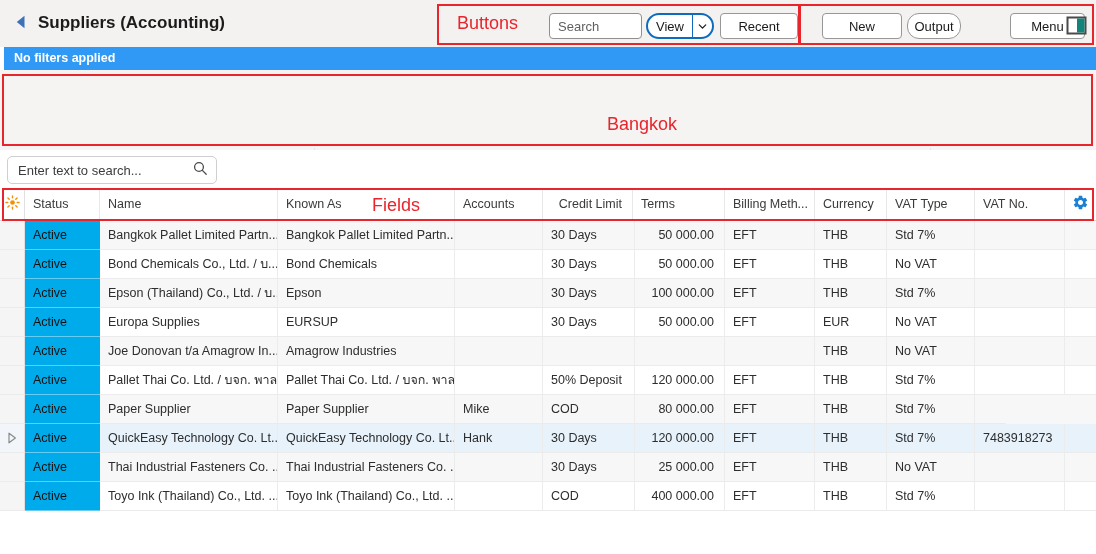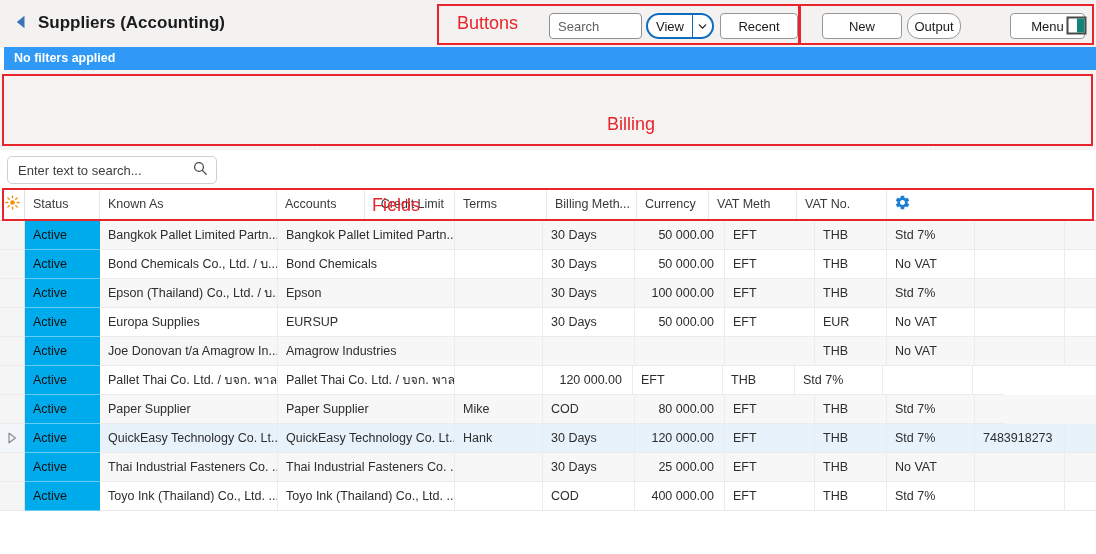--- a/index.html
+++ b/index.html
@@ -238,27 +238,28 @@
             <line x1="3.1" y1="3.1" x2="4.5" y2="4.5"></line>
               <line x1="11.5" y1="11.5" x2="12.9" y2="12.9"></line>
             <line x1="3.1" y1="12.9" x2="4.5" y2="11.5"></line>
               <line x1="11.5" y1="4.5" x2="12.9" y2="3.1"></line>
           </g>
           <circle cx="8" cy="8" r="2.5" fill="#f0910a"></circle>
         </svg>
       </span>
     </div>
     <div class="hcell col-status">Status</div>
+    <div class="hcell col-name">Name</div>
     <div class="hcell col-known">Known As</div>
     <div class="hcell col-accounts">Accounts</div>
     <div class="hcell col-credit right">Credit Limit</div>
     <div class="hcell col-terms">Terms</div>
     <div class="hcell col-billing">Billing Meth...</div>
     <div class="hcell col-currency">Currency</div>
-    <div class="hcell col-vattype">VAT Meth</div>
+    <div class="hcell col-vattype">VAT Type</div>
     <div class="hcell col-vatno">VAT No.</div>
     <div class="hcell col-gear center">
       <span>
         <svg width="17" height="17" viewBox="0 0 24 24" fill="#1b7fd4">
             <path d="M19.14,12.94c0.04-0.3,0.06-0.61,0.06-0.94c0-0.32-0.02-0.64-0.07-0.94l2.03-1.58c0.18-0.14,0.23-0.41,0.12-0.61 l-1.92-3.32c-0.12-0.22-0.37-0.29-0.59-0.22l-2.39,0.96c-0.5-0.38-1.03-0.7-1.62-0.94L14.4,2.81c-0.04-0.24-0.24-0.41-0.48-0.41 h-3.84c-0.24,0-0.43,0.17-0.47,0.41L9.25,5.35C8.66,5.59,8.12,5.92,7.63,6.29L5.24,5.33c-0.22-0.08-0.47,0-0.59,0.22L2.74,8.87 C2.62,9.08,2.66,9.34,2.86,9.48l2.03,1.58C4.84,11.36,4.8,11.69,4.8,12s0.02,0.64,0.07,0.94l-2.03,1.58 c-0.18,0.14-0.23,0.41-0.12,0.61l1.92,3.32c0.12,0.22,0.37,0.29,0.59,0.22l2.39-0.96c0.5,0.38,1.03,0.7,1.62,0.94l0.36,2.54 c0.05,0.24,0.24,0.41,0.48,0.41h3.84c0.24,0,0.44-0.17,0.47-0.41l0.36-2.54c0.59-0.24,1.13-0.56,1.62-0.94l2.39,0.96 c0.22,0.08,0.47,0,0.59-0.22l1.92-3.32c0.12-0.22,0.07-0.47-0.12-0.61L19.14,12.94z M12,15.6c-1.98,0-3.6-1.62-3.6-3.6 s1.62-3.6,3.6-3.6s3.6,1.62,3.6,3.6S13.98,15.6,12,15.6z"></path>
           </svg>
       </span>
     </div>
   </div>
   <div>
@@ -379,20 +380,21 @@
               <path d="M2 1.2 L8.4 6 L2 10.8 Z" fill="none" stroke="#8a8a8a" stroke-width="1.2" stroke-linejoin="round"></path>
             </svg>
       </span>
     </div>
     <div class="cell col-status status-cell">
           <span>Active</span>
         </div>
     <div class="cell col-name">Pallet Thai Co. Ltd. / บจก. พาล...</div>
     <div class="cell col-known">Pallet Thai Co. Ltd. / บจก. พาล...</div>
     <div class="cell col-accounts"></div>
+    <div class="cell col-terms">50% Deposit</div>
     <div class="cell col-credit right">120 000.00</div>
     <div class="cell col-billing">EFT</div>
     <div class="cell col-currency">THB</div>
     <div class="cell col-vattype">Std 7%</div>
     <div class="cell col-vatno"></div>
     <div class="cell col-gear"></div>
   </div>
       <div class="trow alt">
     <div class="cell col-gutter">
       <span style="visibility:hidden; display:flex;">
@@ -481,16 +483,16 @@
     <div class="cell col-gear"></div>
   </div>
     </div>
 </div>
 
 <div class="anno-box" style="left:437px; top:4px; width:363px; height:41px;"></div>
 <div class="anno-box" style="left:799px; top:4px; width:295px; height:41px;"></div>
 <div class="anno-label" style="left:457px; top:13px;">Buttons</div>
 
 <div class="anno-box" style="left:2px; top:74px; width:1091px; height:72px;"></div>
-<div class="anno-label" style="left:607px; top:114px;">Billing</div>
+<div class="anno-label" style="left:607px; top:114px;">Bangkok</div>
 
 <div class="anno-box" style="left:2px; top:188px; width:1092px; height:33px;"></div>
 <div class="anno-label" style="left:372px; top:195px;">Fields</div>
 
 </body></html>

